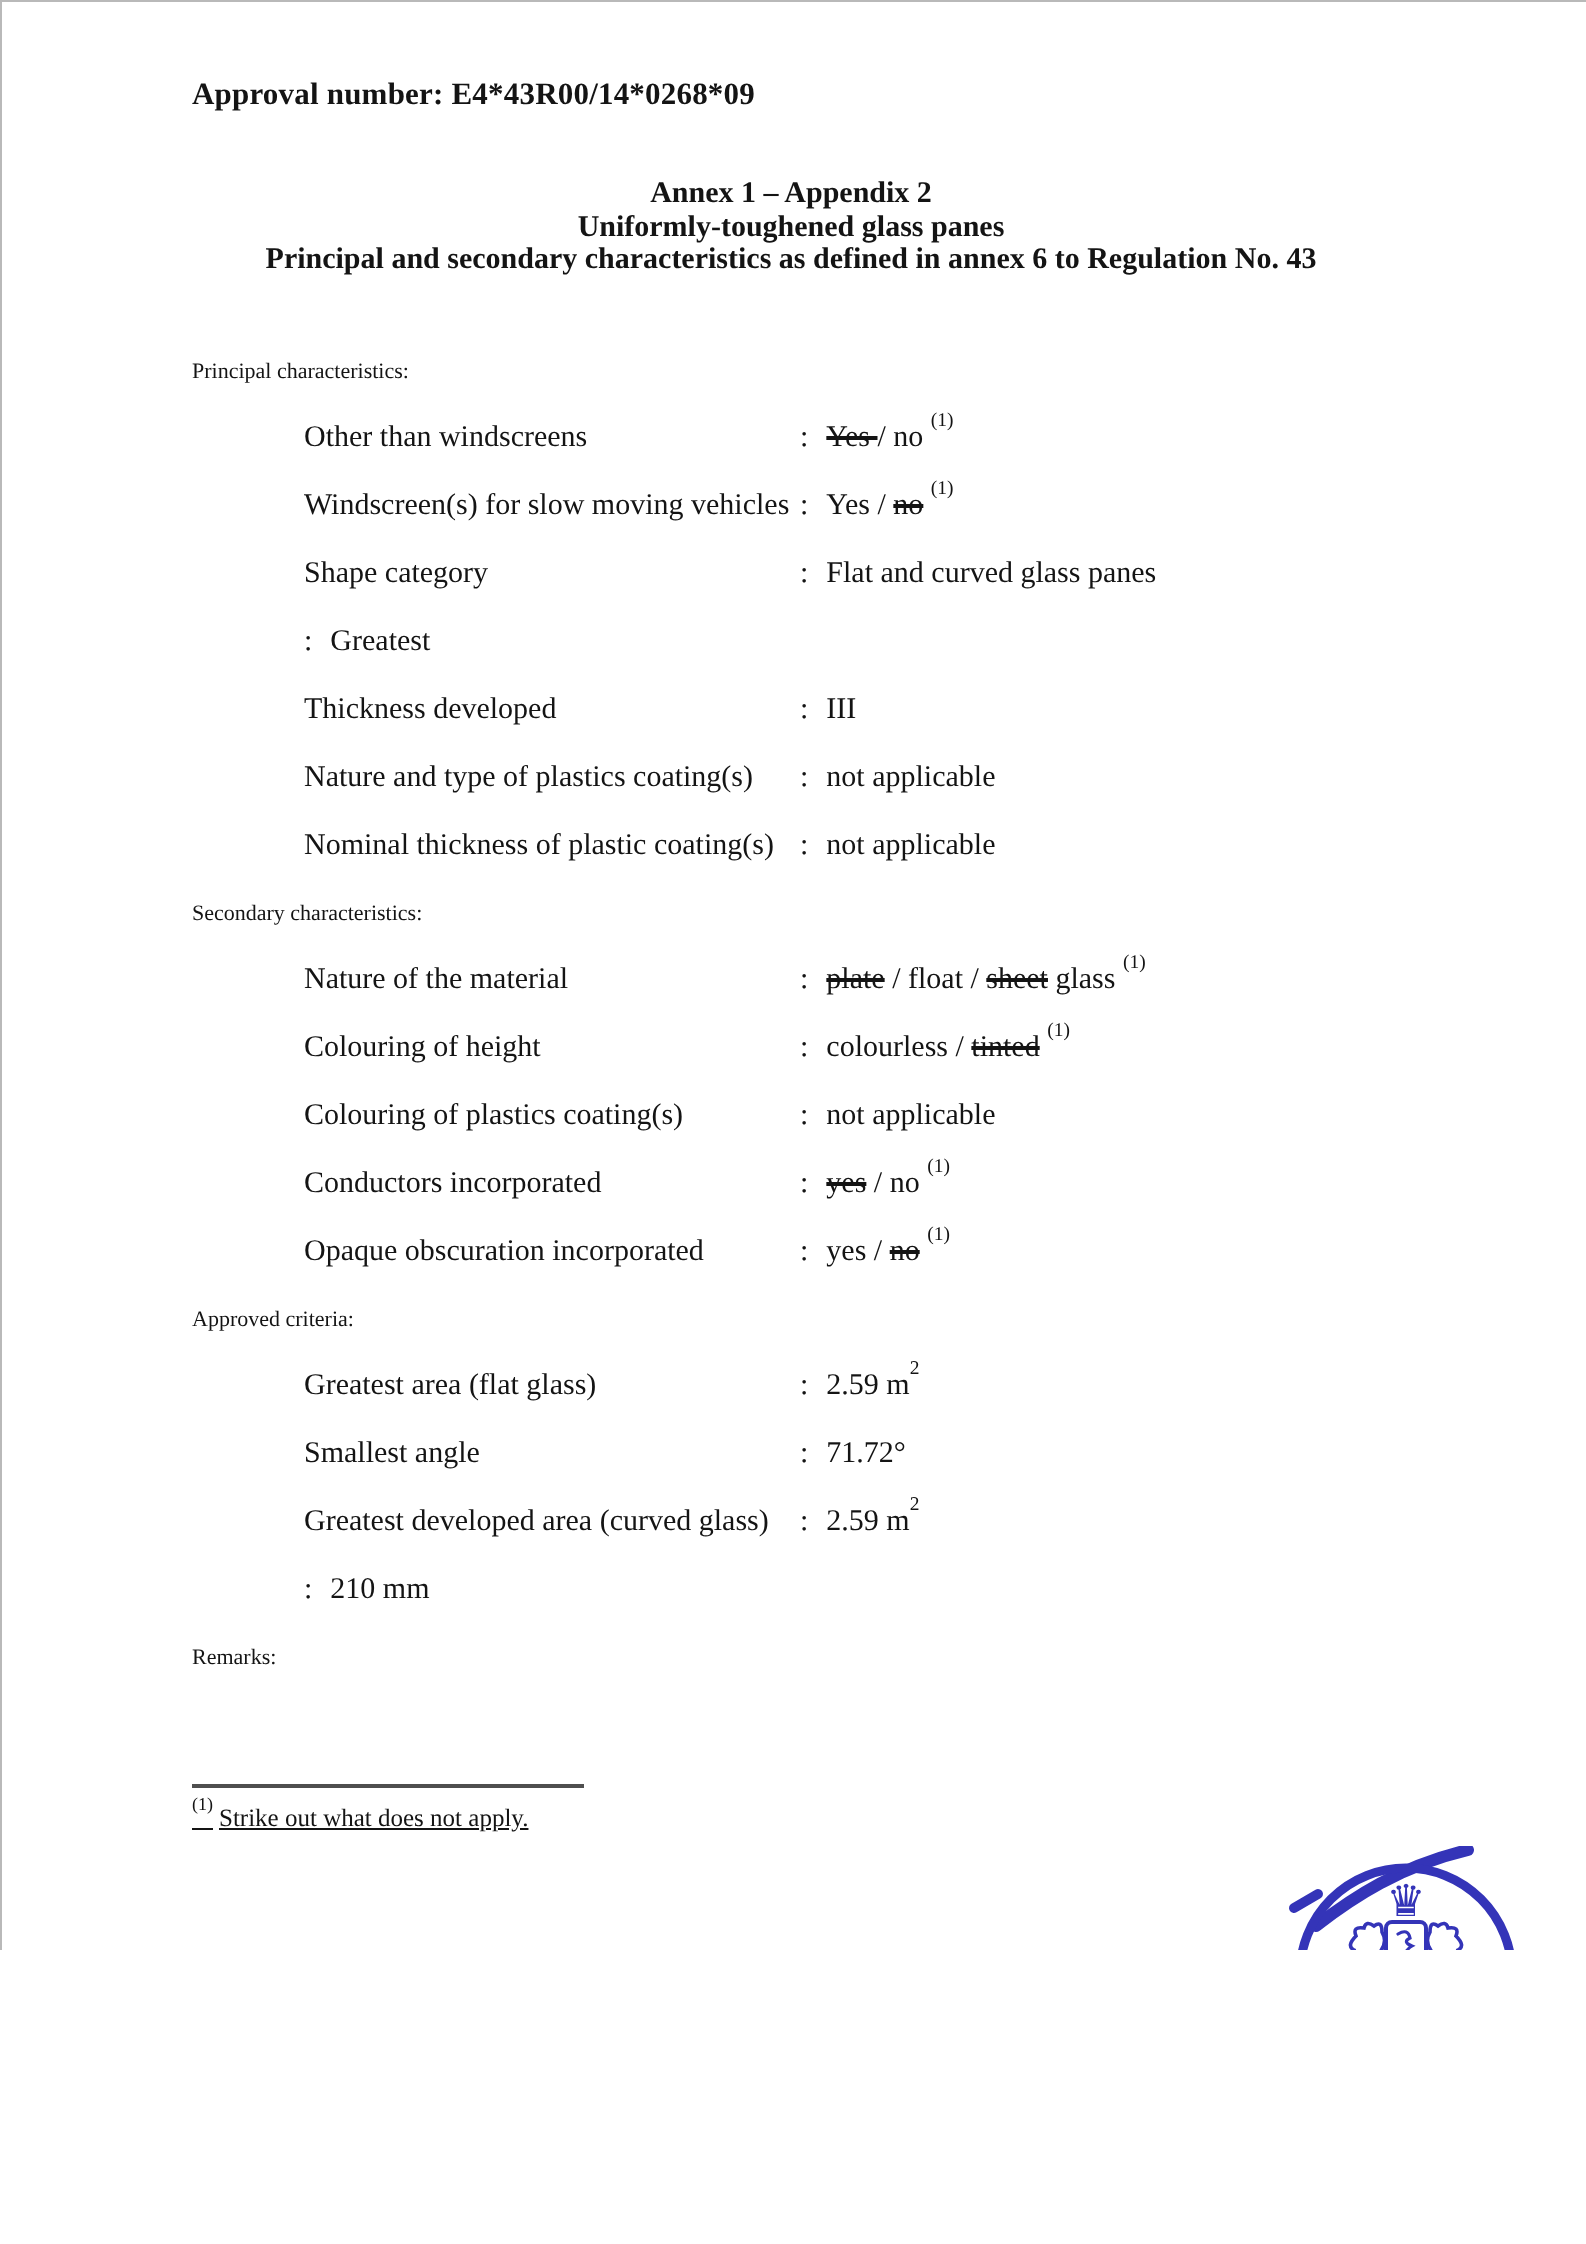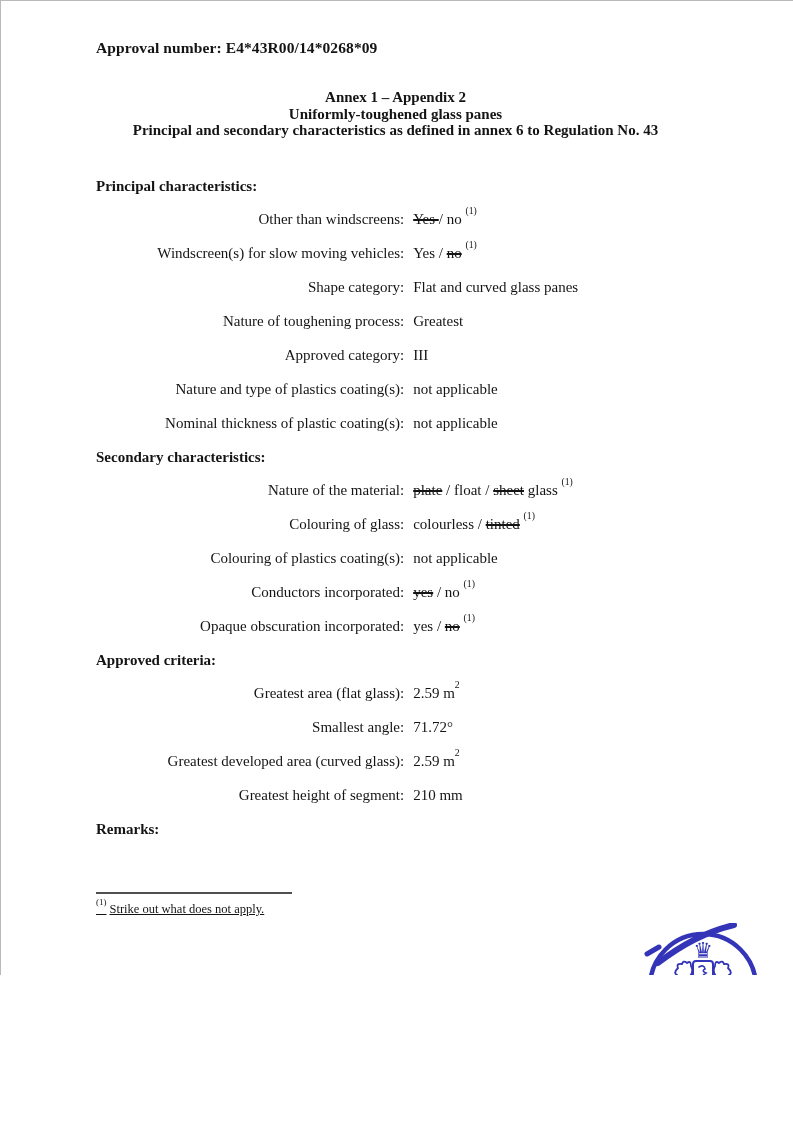--- a/index.html
+++ b/index.html
@@ -11,23 +11,23 @@
   }
   .approval {
     position:absolute; left:95px; top:38px;
     font-weight:bold; font-size:15.5px; letter-spacing:0.1px;
   }
   .titles {
     position:absolute; left:0; right:3px; top:88px;
     text-align:center; font-weight:bold; font-size:15px; line-height:16.5px;
   }
   .content { position:absolute; left:95px; top:177px; width:640px; }
-  .sec-heading { font-weight:bold; font-size:15px; line-height:17px; margin:0 0 16px 0; }
+  .sec-heading { font-weight:normal; font-size:11px; line-height:17px; margin:0 0 16px 0; }
   .row { display:flex; align-items:flex-start; margin:0 0 17px 56px; font-size:15px; line-height:17px; }
-  .row .label { width:248px; flex:0 0 248px;text-align:right; }
+  .row .label { width:248px; flex:0 0 248px; }
   .row .value { display:flex; align-items:flex-start; }
   .row .colon { display:inline-block; margin-right:9px; }
   .segs { display:inline; }
   .segs .strike { text-decoration:line-through; text-decoration-thickness:1.5px; }
   .segs sup { font-size:0.65em; position:relative; top:-4px; line-height:0; }
   .segs.u { text-underline-offset:3px; text-decoration-thickness:1px; }
   .footnote { position:absolute; left:95px; top:853px; width:400px;text-decoration:underline; }
   .footnote-rule { width:196px; border-top:2px solid #4f4f4f; margin:38px 0 6px 0; }
   .footnote-text { font-size:12.5px; }
   .footnote-text sup { font-size:9px; position:relative; top:-3px; margin-right:3px; }
@@ -74,29 +74,28 @@
 
     <div class="row">
       <div class="label">Shape category</div>
       <div class="value">
         <span class="colon">:</span>
         <span class="segs"><span>Flat and curved glass panes</span></span>
       </div>
     </div>
 
     <div class="row">
-      <div class="label">Nature of toughening process</div>
       <div class="value">
         <span class="colon">:</span>
         <span class="segs"><span>Greatest</span></span>
       </div>
     </div>
 
     <div class="row">
-      <div class="label">Approved category</div>
+      <div class="label">Thickness developed</div>
       <div class="value">
         <span class="colon">:</span>
         <span class="segs"><span>III</span></span>
       </div>
     </div>
 
     <div class="row">
       <div class="label">Nature and type of plastics coating(s)</div>
       <div class="value">
         <span class="colon">:</span>
@@ -116,21 +115,21 @@
 
     <div class="row">
       <div class="label">Nature of the material</div>
       <div class="value">
         <span class="colon">:</span>
         <span class="segs"><span class="strike">plate</span><span> / float / </span><span class="strike">sheet</span><span> glass </span><sup>(1)</sup></span>
       </div>
     </div>
 
     <div class="row">
-      <div class="label">Colouring of glass</div>
+      <div class="label">Colouring of height</div>
       <div class="value">
         <span class="colon">:</span>
         <span class="segs"><span>colourless / </span><span class="strike">tinted</span><span> </span><sup>(1)</sup></span>
       </div>
     </div>
 
     <div class="row">
       <div class="label">Colouring of plastics coating(s)</div>
       <div class="value">
         <span class="colon">:</span>
@@ -174,21 +173,20 @@
 
     <div class="row">
       <div class="label">Greatest developed area (curved glass)</div>
       <div class="value">
         <span class="colon">:</span>
         <span class="segs u"><span>2.59 m</span><sup>2</sup></span>
       </div>
     </div>
 
     <div class="row">
-      <div class="label">Greatest height of segment</div>
       <div class="value">
         <span class="colon">:</span>
         <span class="segs"><span>210 mm</span></span>
       </div>
     </div>
 
     <div class="sec-heading">Remarks:</div>
 
   </div>
 

